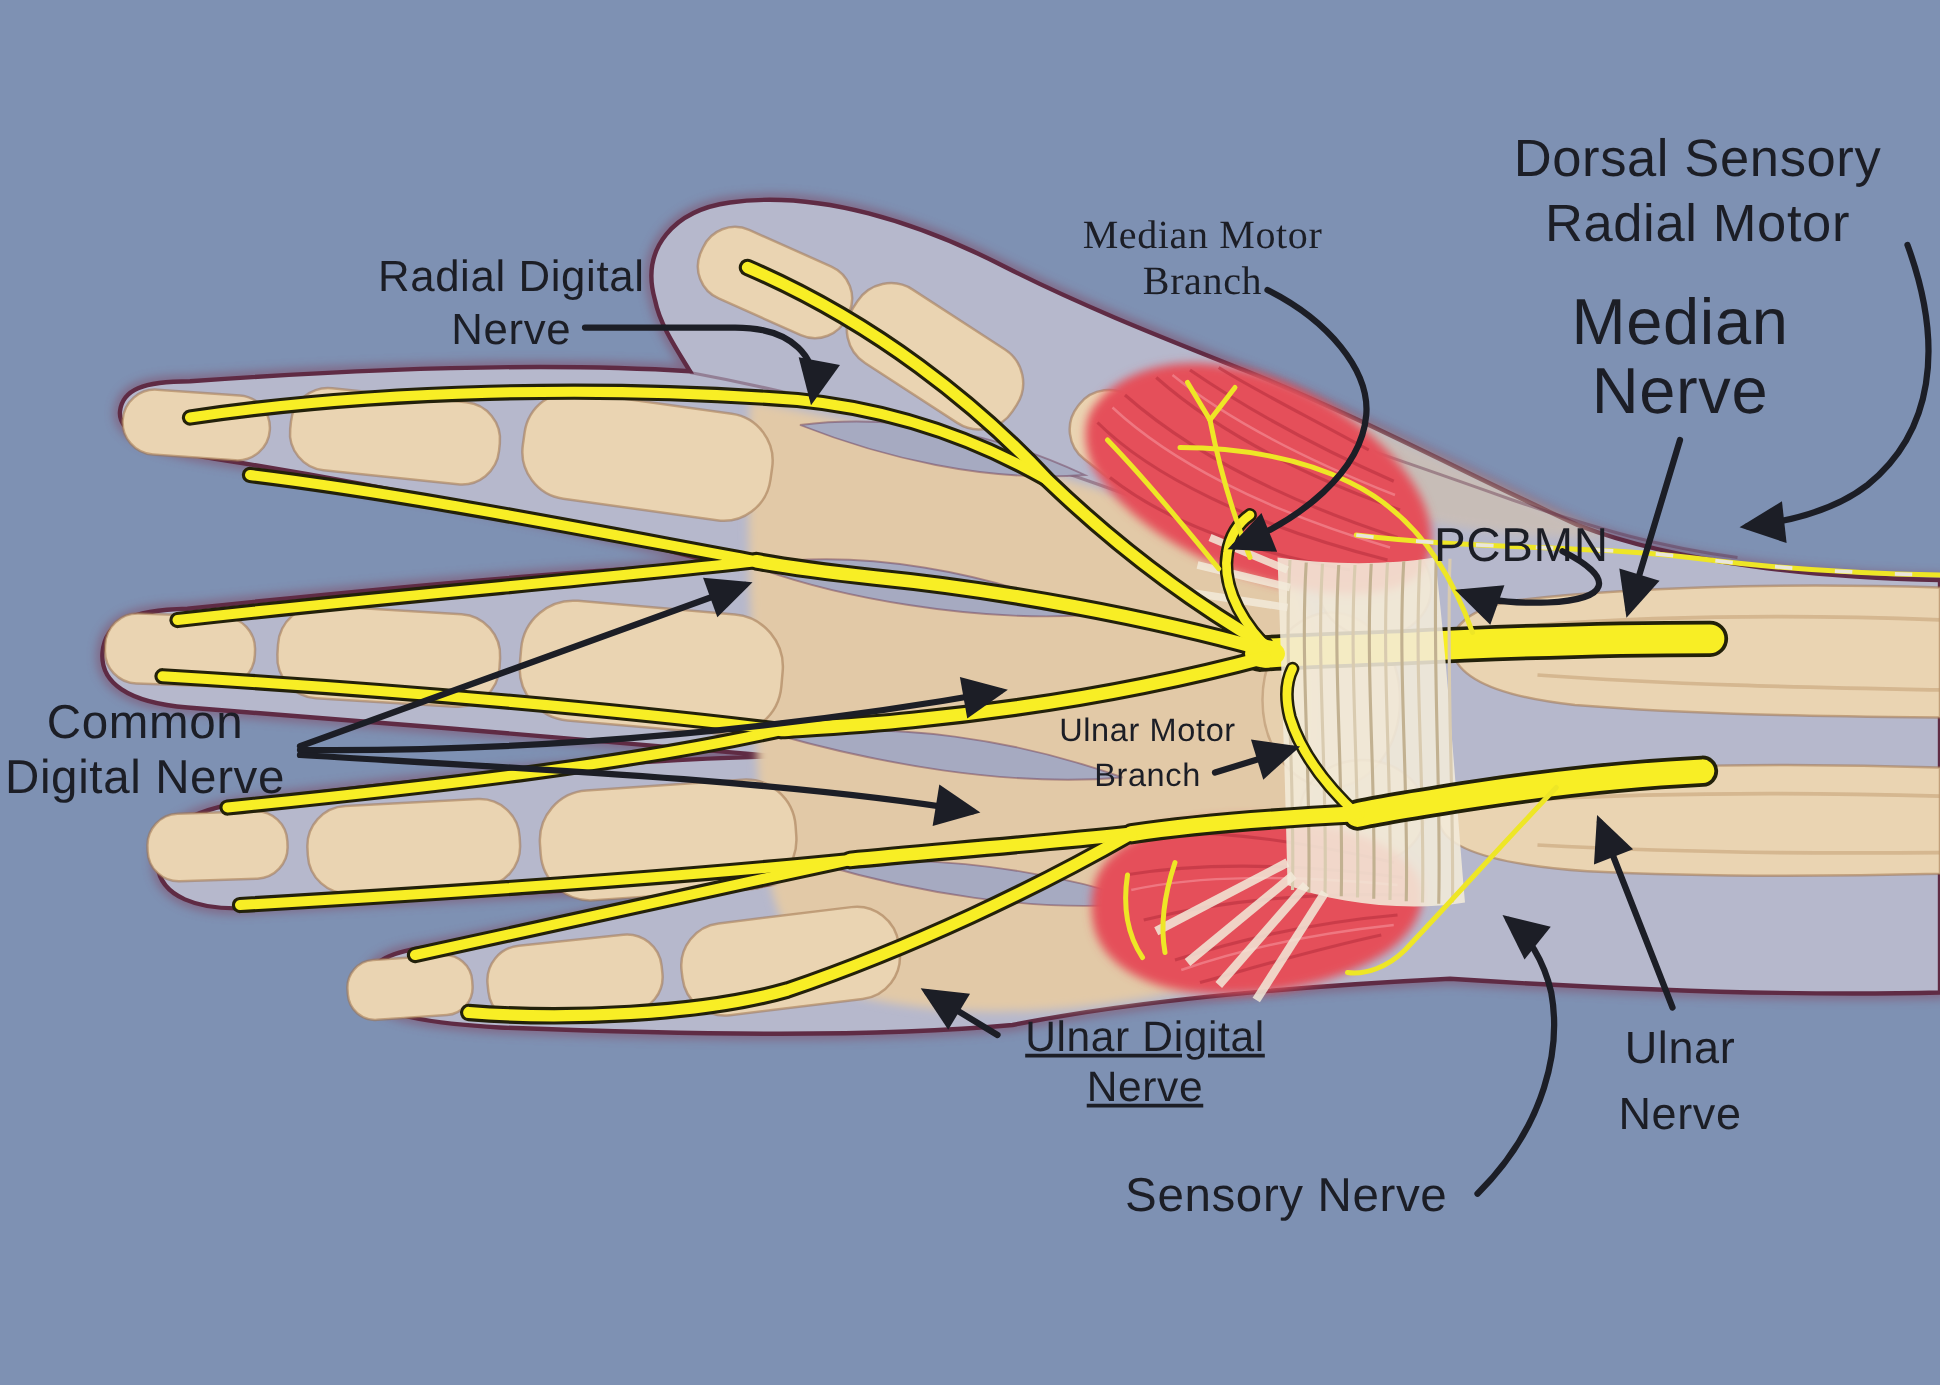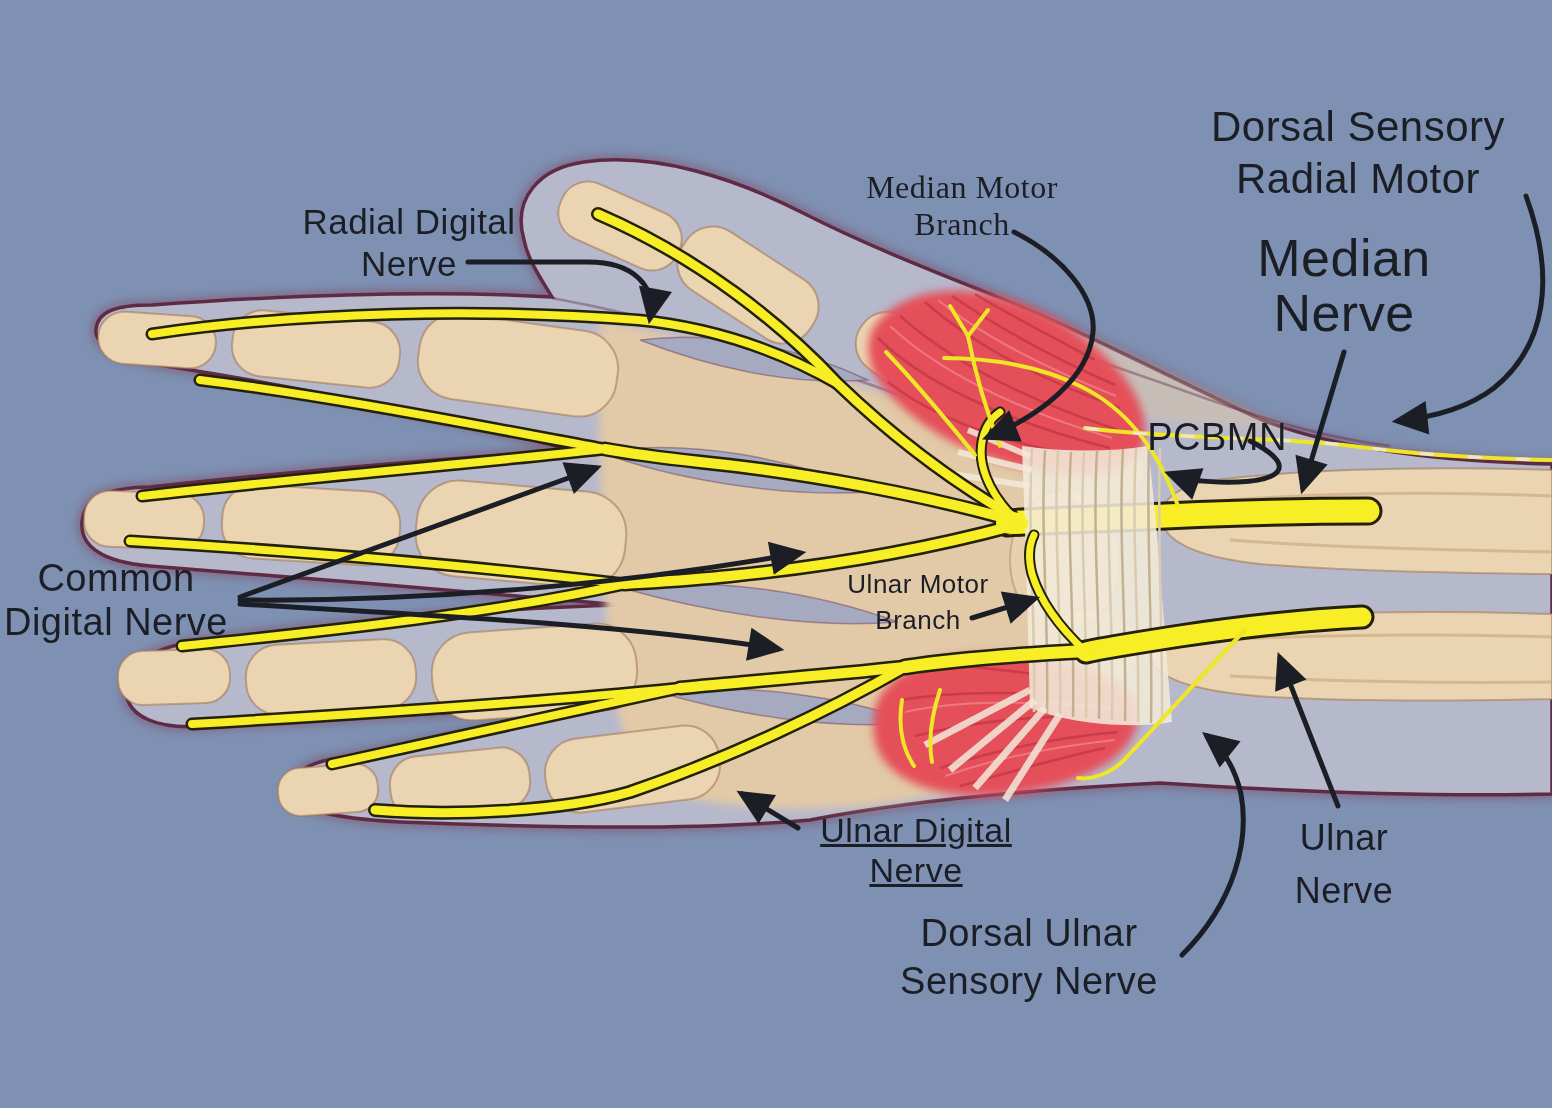--- a/index.html
+++ b/index.html
@@ -276,21 +276,20 @@
     <span>Ulnar Motor</span>
     <span>Branch</span>
   </div>
 
   <div class="lbl" style="left:916px;top:850px;font-size:34px;line-height:40px;text-decoration:underline;">
     <span>Ulnar Digital</span>
     <span>Nerve</span>
   </div>
 
   <div class="lbl" style="left:1029px;top:957px;font-size:38px;line-height:48px;">
-    <span>Dorsal Ulnar</span>
     <span>Sensory Nerve</span>
   </div>
 
   <div class="lbl" style="left:1344px;top:864px;font-size:36px;line-height:53px;">
     <span>Ulnar</span>
     <span>Nerve</span>
   </div>
 
 </div>
 

